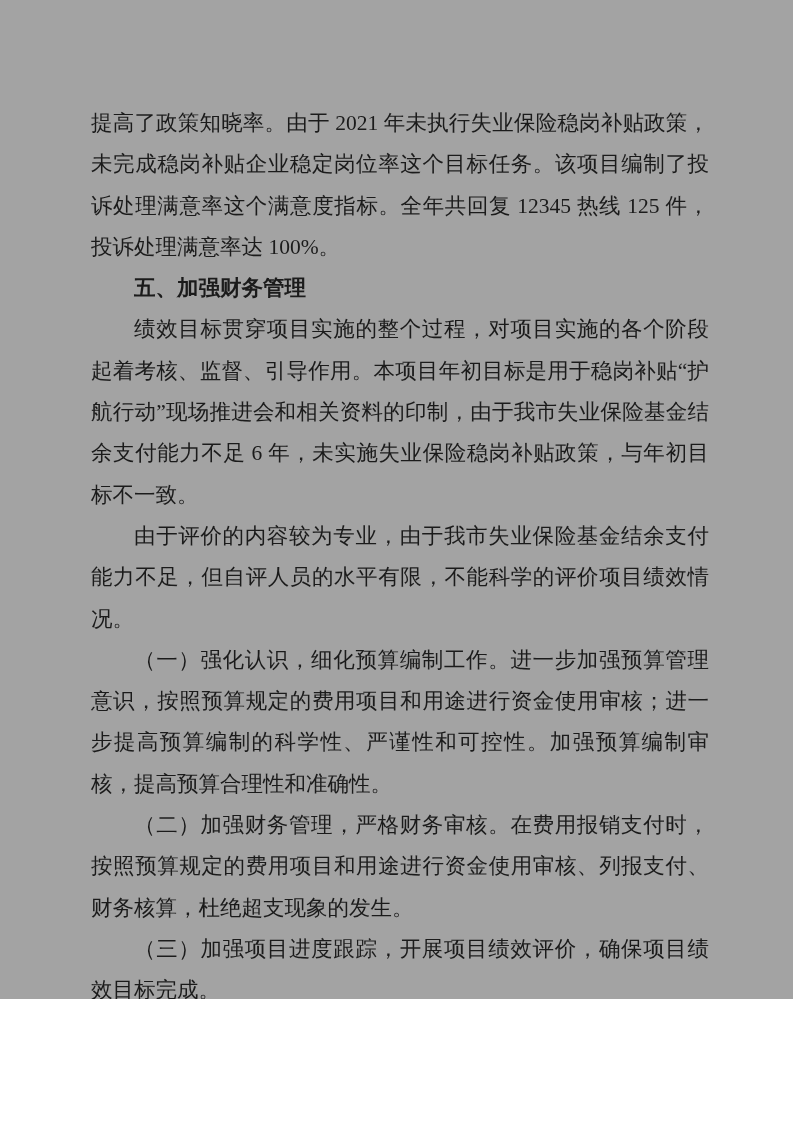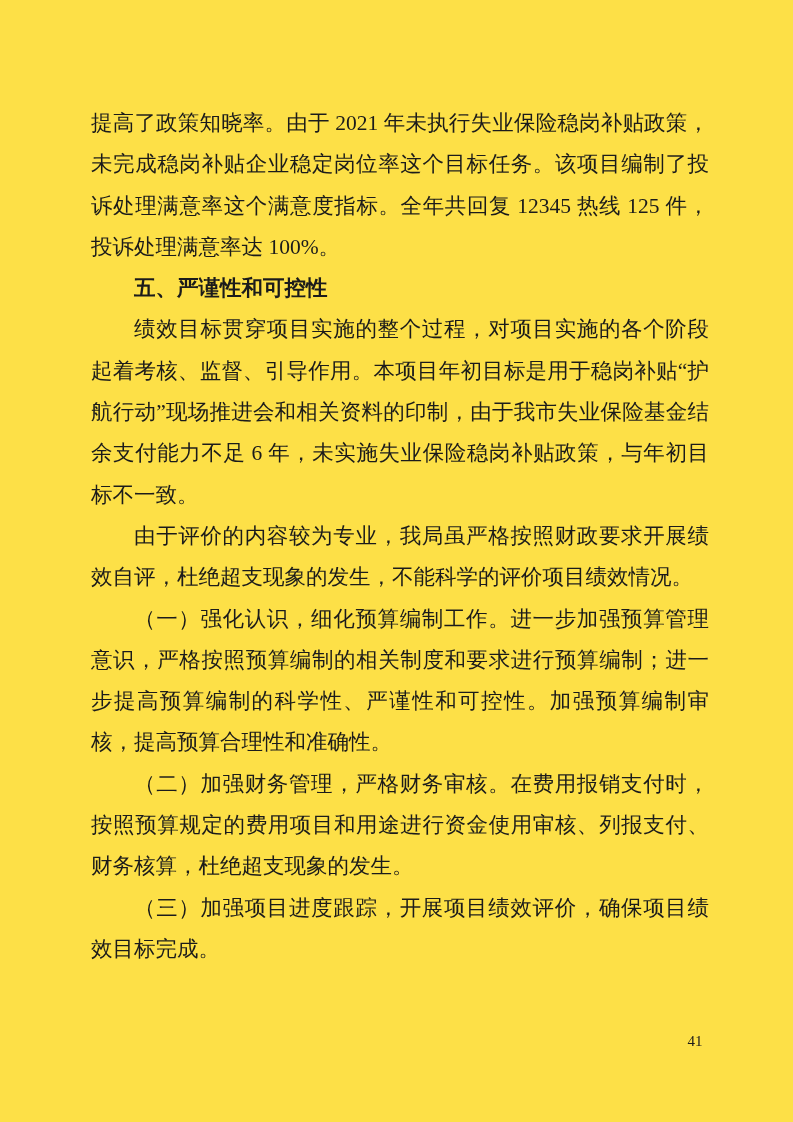--- a/index.html
+++ b/index.html
@@ -3,22 +3,22 @@
 <meta charset="utf-8">
 <style>
   html, body {
     margin: 0;
     padding: 0;
     background: #ffffff;
   }
   .page {
     position: relative;
     width: 793px;
-    height: 1122px;
-    background: #fde047;
+    height: 999px;
+    background: #a3a3a3;
     overflow: hidden;
     color: #1b1b1b;
     text-decoration: underline;
   }
   .content {
     position: absolute;
     left: 91px;
     top: 103px;
     width: 618px;
     font-family: "Liberation Serif", "DejaVu Serif", serif;
@@ -54,21 +54,21 @@
     color: #1b1b1b;
     text-align: center;
   }
 </style>
 </head>
 <body>
 
 <div class="page">
   <div class="content">
     <p class="para-continuation">提高了政策知晓率。由于 2021 年未执行失业保险稳岗补贴政策，未完成稳岗补贴企业稳定岗位率这个目标任务。该项目编制了投诉处理满意率这个满意度指标。全年共回复 12345 热线 125 件，投诉处理满意率达 100%。</p>
-    <p class="section-heading">五、严谨性和可控性</p>
+    <p class="section-heading">五、加强财务管理</p>
     <p class="para">绩效目标贯穿项目实施的整个过程，对项目实施的各个阶段起着考核、监督、引导作用。本项目年初目标是用于稳岗补贴“护航行动”现场推进会和相关资料的印制，由于我市失业保险基金结余支付能力不足 6 年，未实施失业保险稳岗补贴政策，与年初目标不一致。</p>
-    <p class="para">由于评价的内容较为专业，我局虽严格按照财政要求开展绩效自评，杜绝超支现象的发生，不能科学的评价项目绩效情况。</p>
-    <p class="para">（一）强化认识，细化预算编制工作。进一步加强预算管理意识，严格按照预算编制的相关制度和要求进行预算编制；进一步提高预算编制的科学性、严谨性和可控性。加强预算编制审核，提高预算合理性和准确性。</p>
+    <p class="para">由于评价的内容较为专业，由于我市失业保险基金结余支付能力不足，但自评人员的水平有限，不能科学的评价项目绩效情况。</p>
+    <p class="para">（一）强化认识，细化预算编制工作。进一步加强预算管理意识，按照预算规定的费用项目和用途进行资金使用审核；进一步提高预算编制的科学性、严谨性和可控性。加强预算编制审核，提高预算合理性和准确性。</p>
     <p class="para">（二）加强财务管理，严格财务审核。在费用报销支付时，按照预算规定的费用项目和用途进行资金使用审核、列报支付、财务核算，杜绝超支现象的发生。</p>
     <p class="para">（三）加强项目进度跟踪，开展项目绩效评价，确保项目绩效目标完成。</p>
   </div>
   <div class="page-number">41</div>
 </div>
 
 </body></html>

